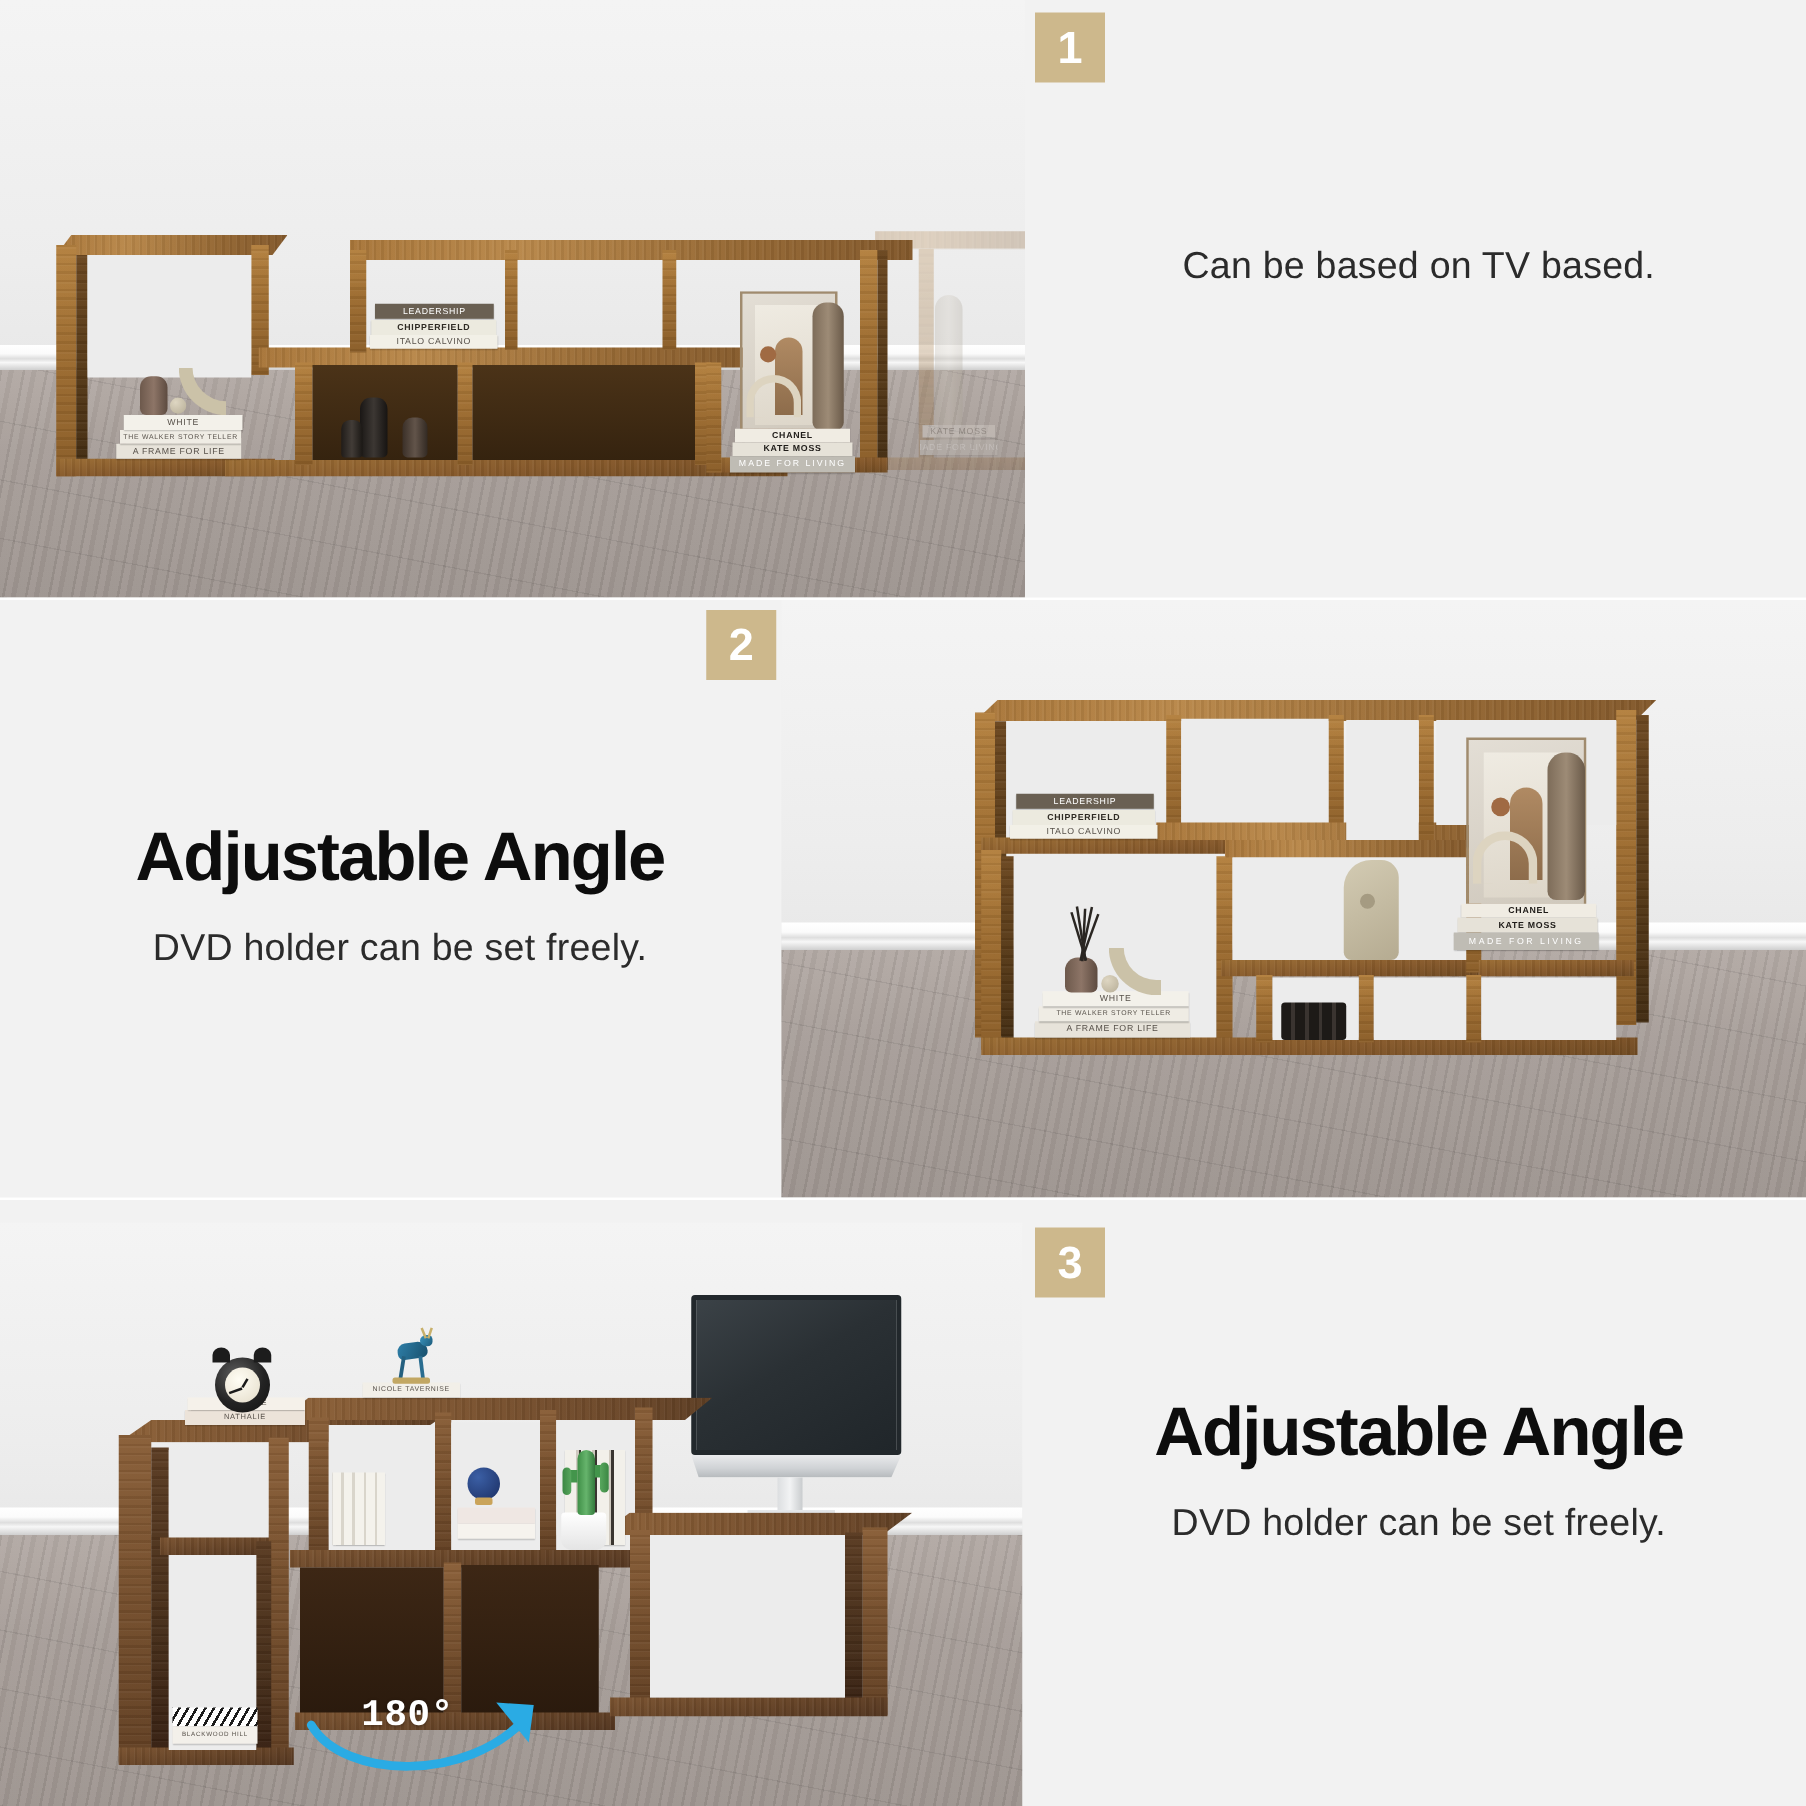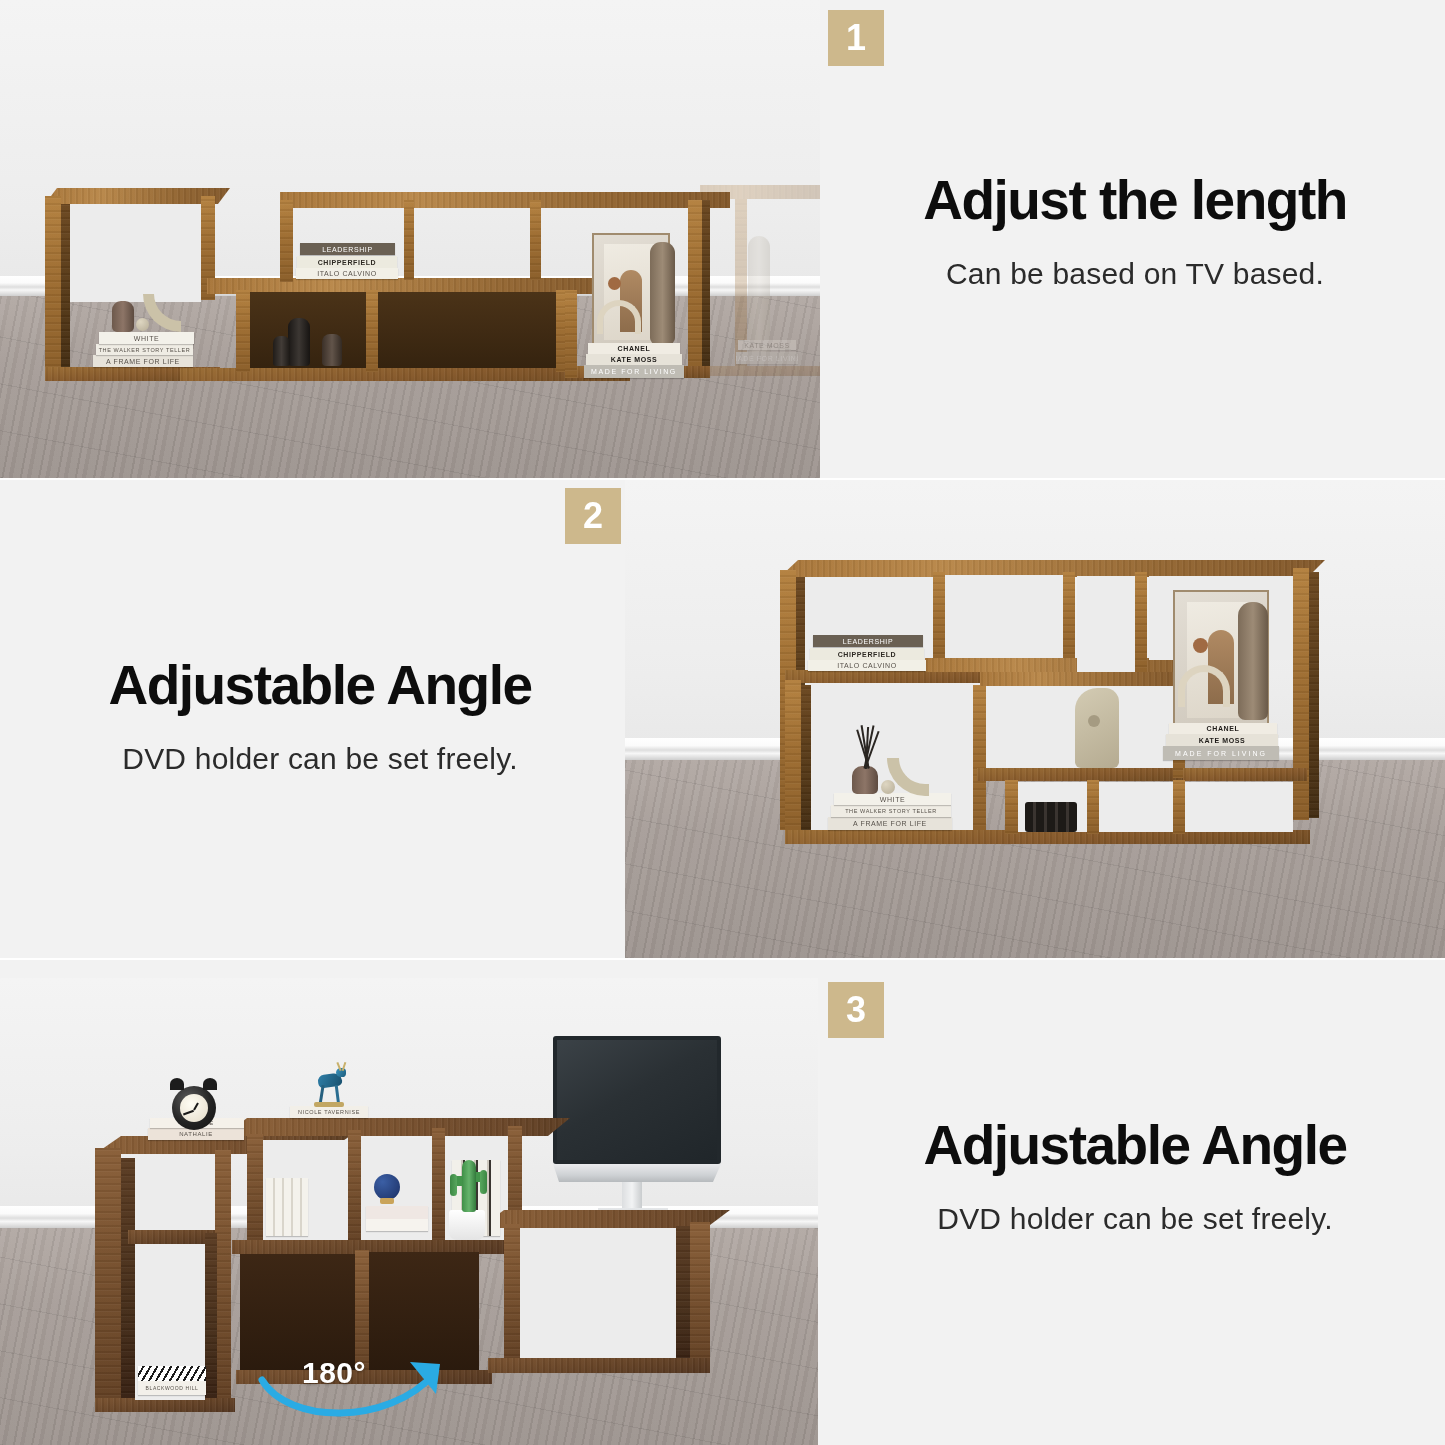--- a/index.html
+++ b/index.html
@@ -219,21 +219,20 @@
       <div class="vase" style="left:597px;top:300px;width:44px;height:34px;border:6px solid #ddd4c0;border-bottom:none;border-radius:22px 22px 0 0;"></div>
       <div class="vase" style="left:650px;top:242px;width:25px;height:102px;background:linear-gradient(90deg,#7d6c59,#9d8b76,#6a5a49);border-radius:11px 11px 6px 6px;"></div>
       <div class="book" style="left:588px;top:343px;width:92px;height:11px;background:#f0ece3;color:#1e1b18;font-weight:700;">CHANEL</div>
       <div class="book" style="left:586px;top:354px;width:96px;height:11px;background:#e6e2d8;color:#1e1b18;font-weight:700;">KATE MOSS</div>
       <div class="book" style="left:584px;top:365px;width:100px;height:13px;background:#bfbcb4;color:#ffffff;letter-spacing:1.6px;">MADE FOR LIVING</div>
     </div>
 
     <div class="badge" style="left:828px;top:10px;">1</div>
 
     <div class="text-block" style="left:850px;top:170px;width:570px;">
-      <div class="headline">Adjust the length</div>
       <div class="subline">Can be based on TV based.</div>
     </div>
   </div>
 
   <div class="panel" style="left:0;top:480px;width:1445px;height:478px;background:#f2f2f2;">
 
     <div class="text-block" style="left:35px;top:175px;width:570px;">
       <div class="headline">Adjustable Angle</div>
       <div class="subline">DVD holder can be set freely.</div>
     </div>
@@ -393,21 +392,21 @@
         <div style="position:absolute;left:12px;top:0;width:14px;height:52px;background:linear-gradient(90deg,#3f8f47,#66b46c,#337a3c);border-radius:7px 7px 3px 3px;"></div>
         <div style="position:absolute;left:1px;top:16px;width:11px;height:10px;background:#43954b;border-radius:6px 0 0 6px;"></div>
         <div style="position:absolute;left:0;top:14px;width:7px;height:22px;background:linear-gradient(90deg,#3b8743,#58a75e);border-radius:4px;"></div>
         <div style="position:absolute;left:26px;top:12px;width:10px;height:10px;background:#43954b;border-radius:0 6px 6px 0;"></div>
         <div style="position:absolute;left:30px;top:10px;width:7px;height:24px;background:linear-gradient(90deg,#58a75e,#3b8743);border-radius:4px;"></div>
       </div>
 
       <div class="book" style="left:138px;top:388px;width:68px;height:15px;background:repeating-linear-gradient(120deg,#ffffff 0px,#ffffff 4px,#1c1c1c 4px,#1c1c1c 6px);font-size:5px;color:#1c1c1c;"></div>
       <div class="book" style="left:138px;top:403px;width:68px;height:14px;background:#f3f0ea;font-size:5px;">BLACKWOOD HILL</div>
 
-      <div class="deg-wrap" style="left:248px;top:368px;width:220px;height:80px;">
+      <div class="deg-wrap" style="left:235px;top:368px;width:220px;height:80px;font-family:Liberation Mono, monospace;">
         <svg width="220" height="80" viewBox="0 0 220 80">
           <path d="M14 34 C 40 78, 140 80, 186 28" fill="none" stroke="#2aabe4" stroke-width="7" stroke-linecap="round"></path>
           <path d="M162 16 L192 18 L188 48 Z" fill="#2aabe4"></path>
         </svg>
         <div class="deg-label" style="left:54px;top:10px;">180°</div>
       </div>
     </div>
 
     <div class="badge" style="left:828px;top:22px;">3</div>
 

